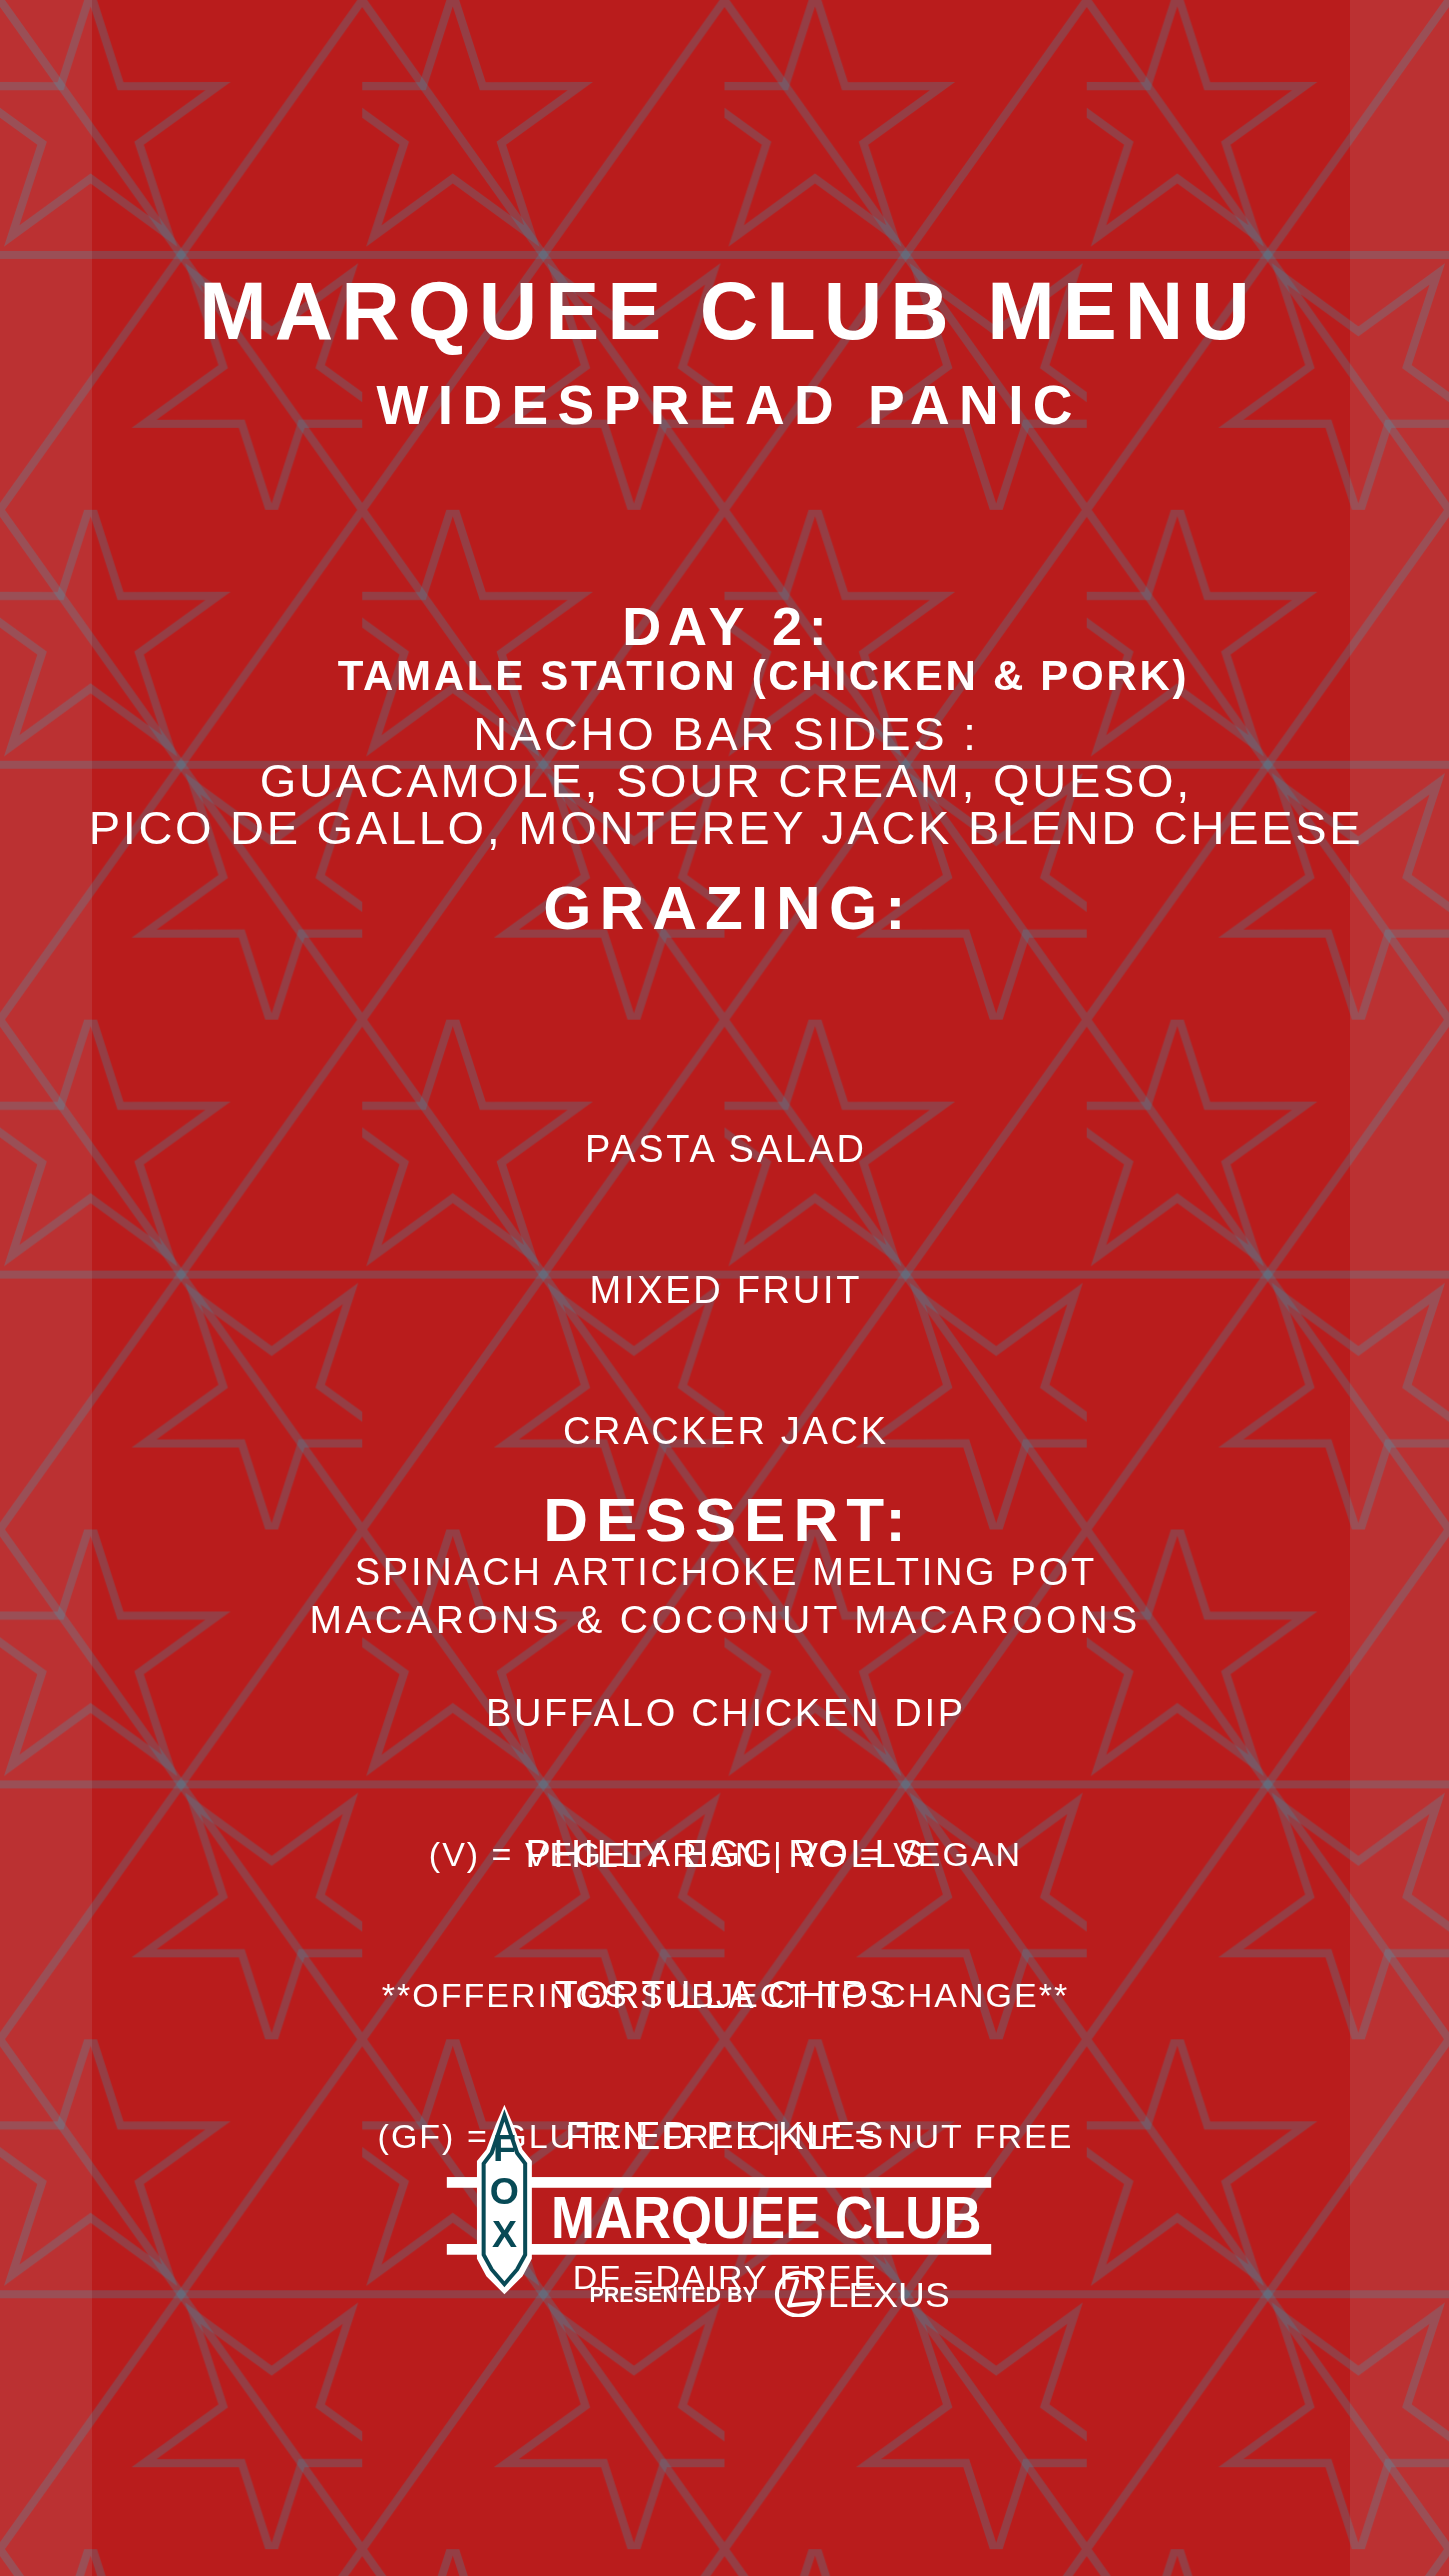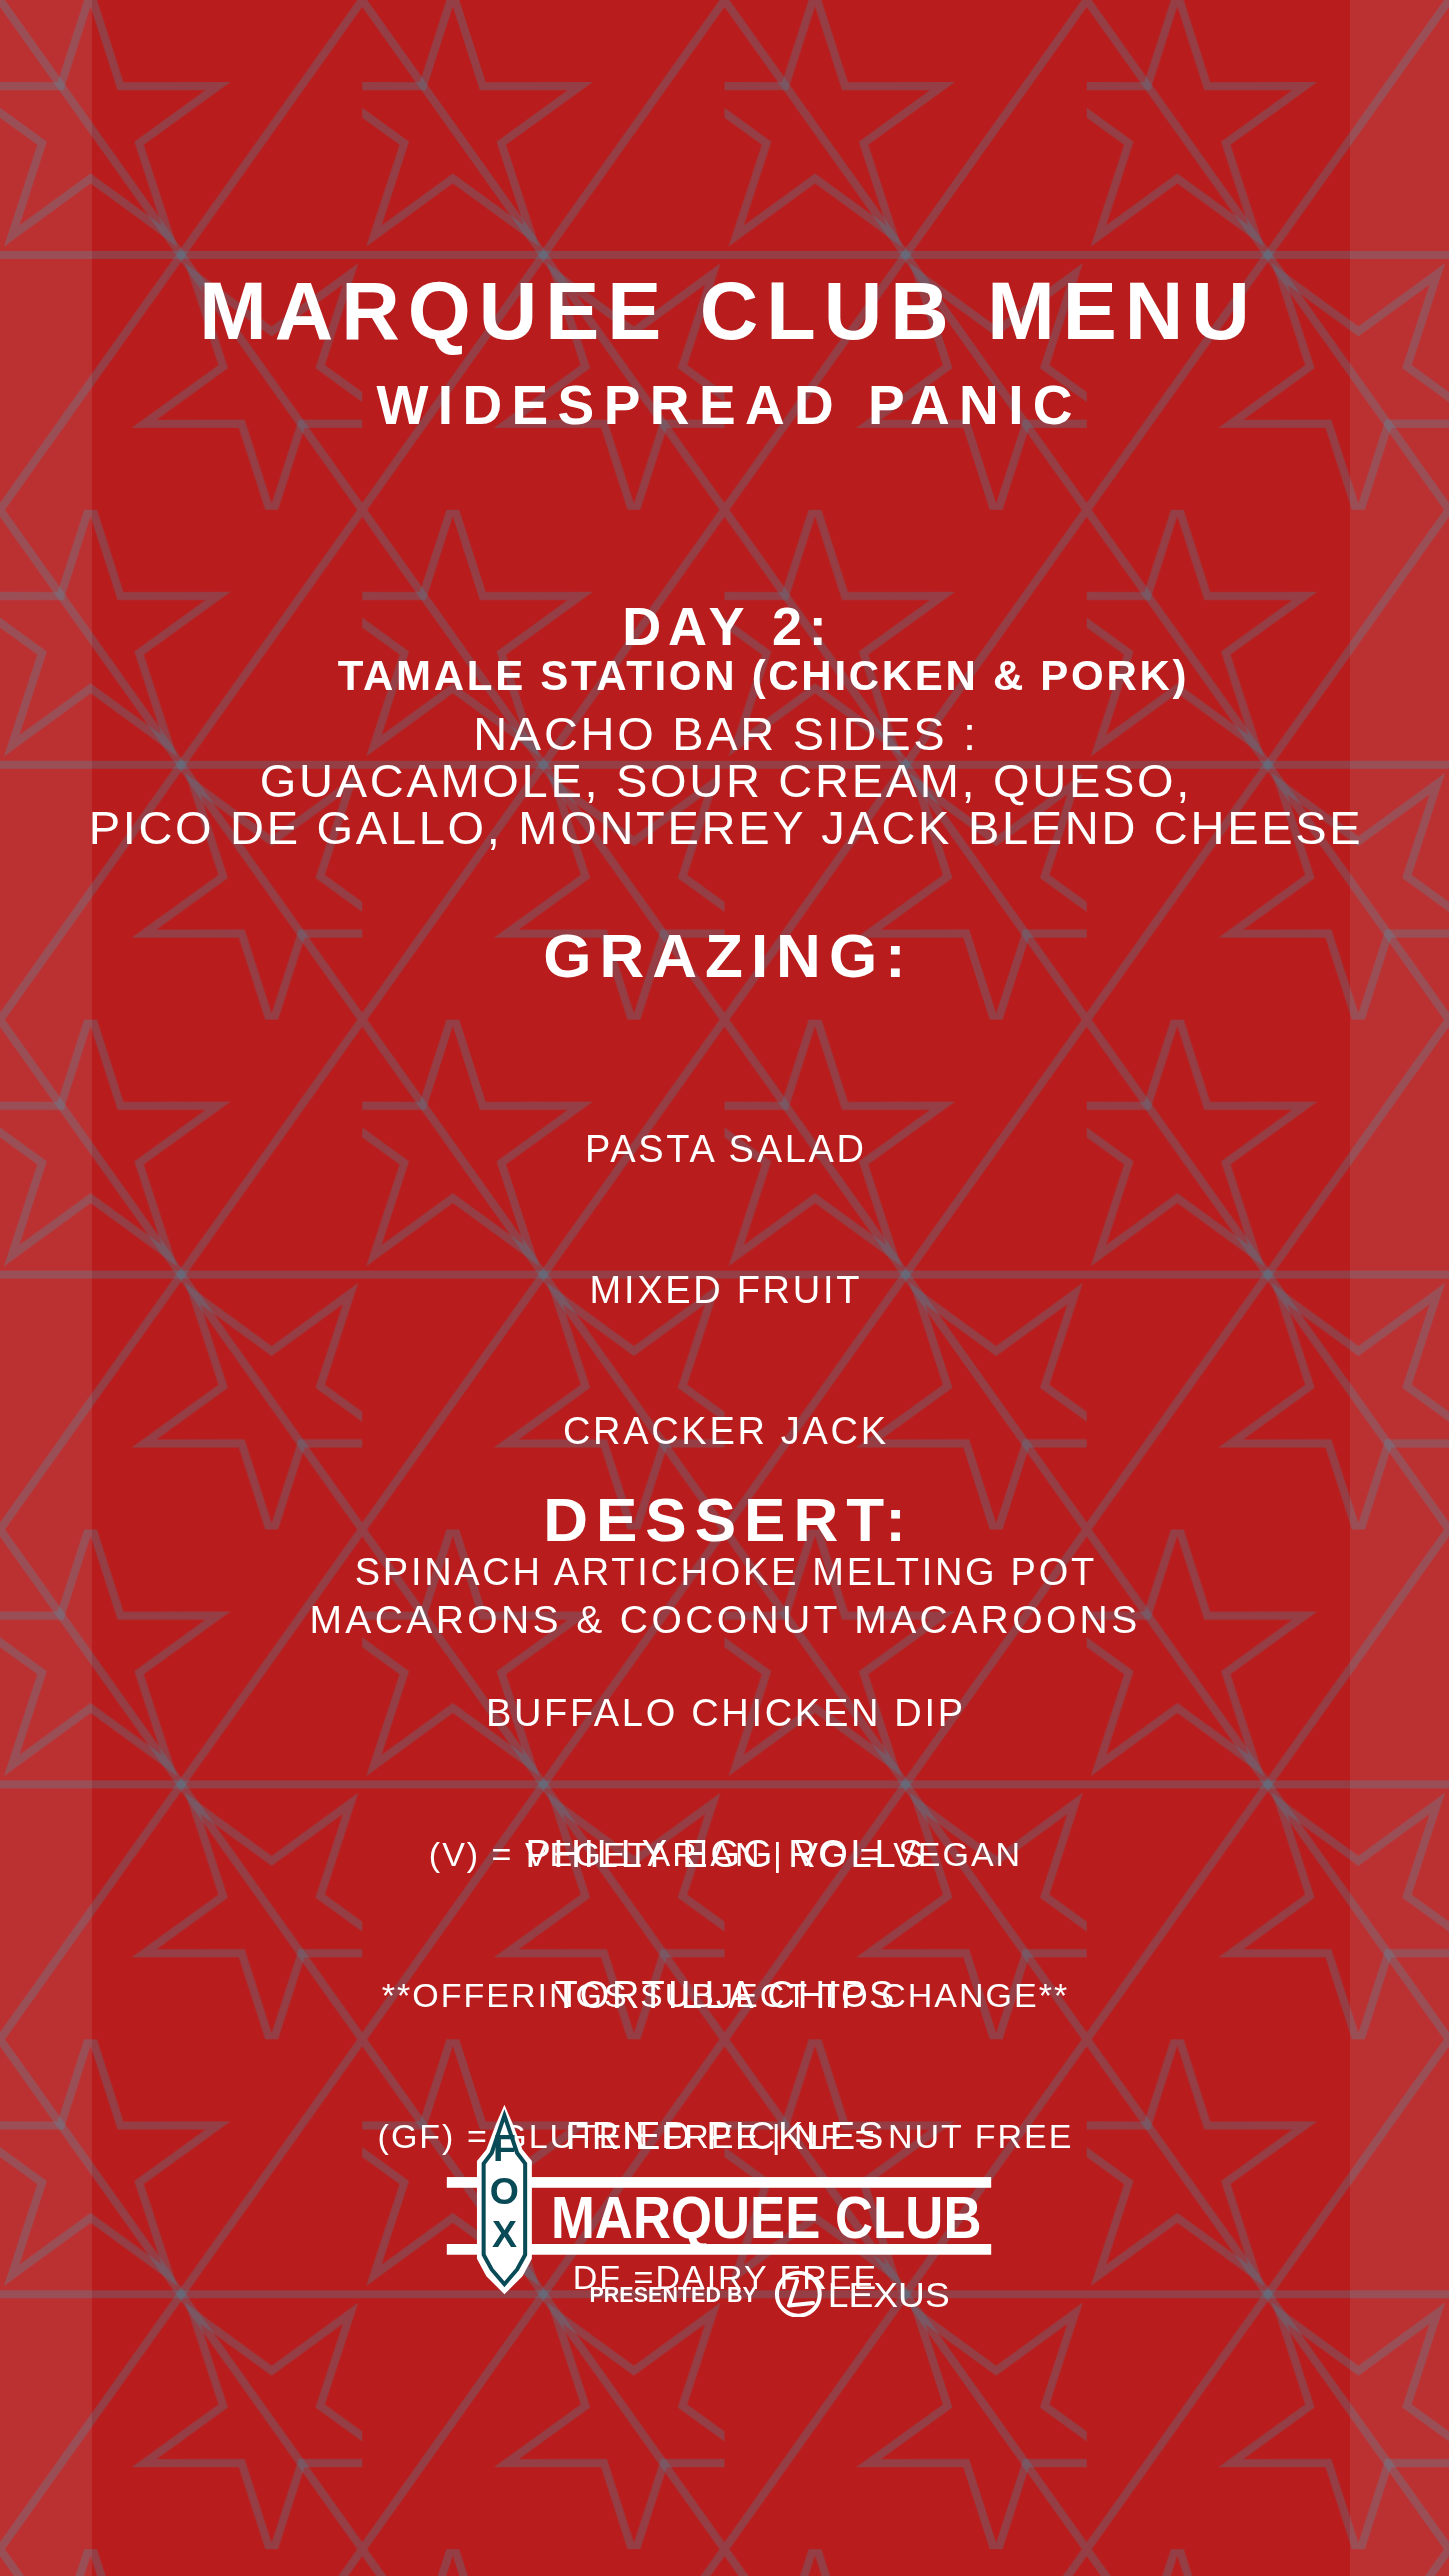--- a/index.html
+++ b/index.html
@@ -16,21 +16,21 @@
 
   .txt { position:absolute; left:0; width:100%; text-align:center; white-space:pre; }
 
   .title      { top:265px;  font-size:81px; font-weight:700; letter-spacing:8px; padding-left:8px; }
   .subtitle   { top:373px;  font-size:55px;  font-weight:700; letter-spacing:9.4px; padding-left:9.4px; }
   .day-head   { top:549px;  font-size:54px;  font-weight:700; letter-spacing:6.7px; padding-left:6.7px;margin-top:46px; }
   .station    { top:652px;  font-size:42px;  font-weight:700; letter-spacing:2.7px;  padding-left:20px;margin-left:29px; }
   .bodyline   { font-size:47px; font-weight:400; letter-spacing:2.7px; padding-left:3px; }
   .b1 { top:706px; } .b2 { top:753px; } .b3 { top:800px; }
   .sect-head  { font-size:62px; font-weight:700; letter-spacing:8px; padding-left:8px; }
-  .graz-head  { top:920px; }
+  .graz-head  { top:872px; }
   .graz-list  { top:1032px; font-size:38px; font-weight:400; letter-spacing:2.7px; padding-left:2.7px; line-height:47px; }
   .des-head   { top:1484px; }
   .des-line   { top:1598px; font-size:39px; font-weight:400; letter-spacing:3.4px; padding-left:1px; }
   .footnotes  { top:1737px; font-size:34px; font-weight:400; letter-spacing:2px; padding-left:2px; line-height:47px; }
 
   .logo-svg { position:absolute; left:416px; top:2086px; }
 </style>
 </head>
 <body>
 

